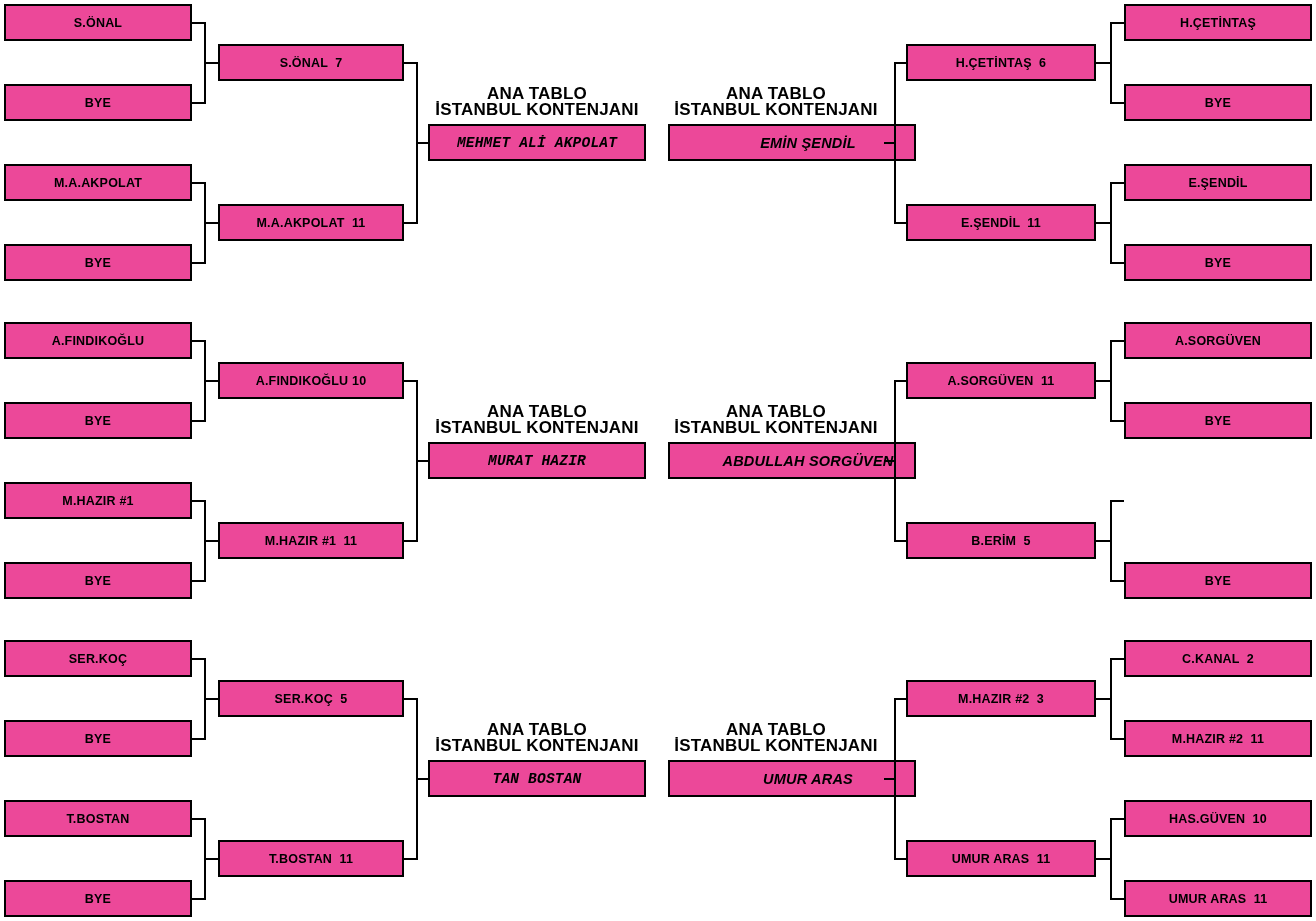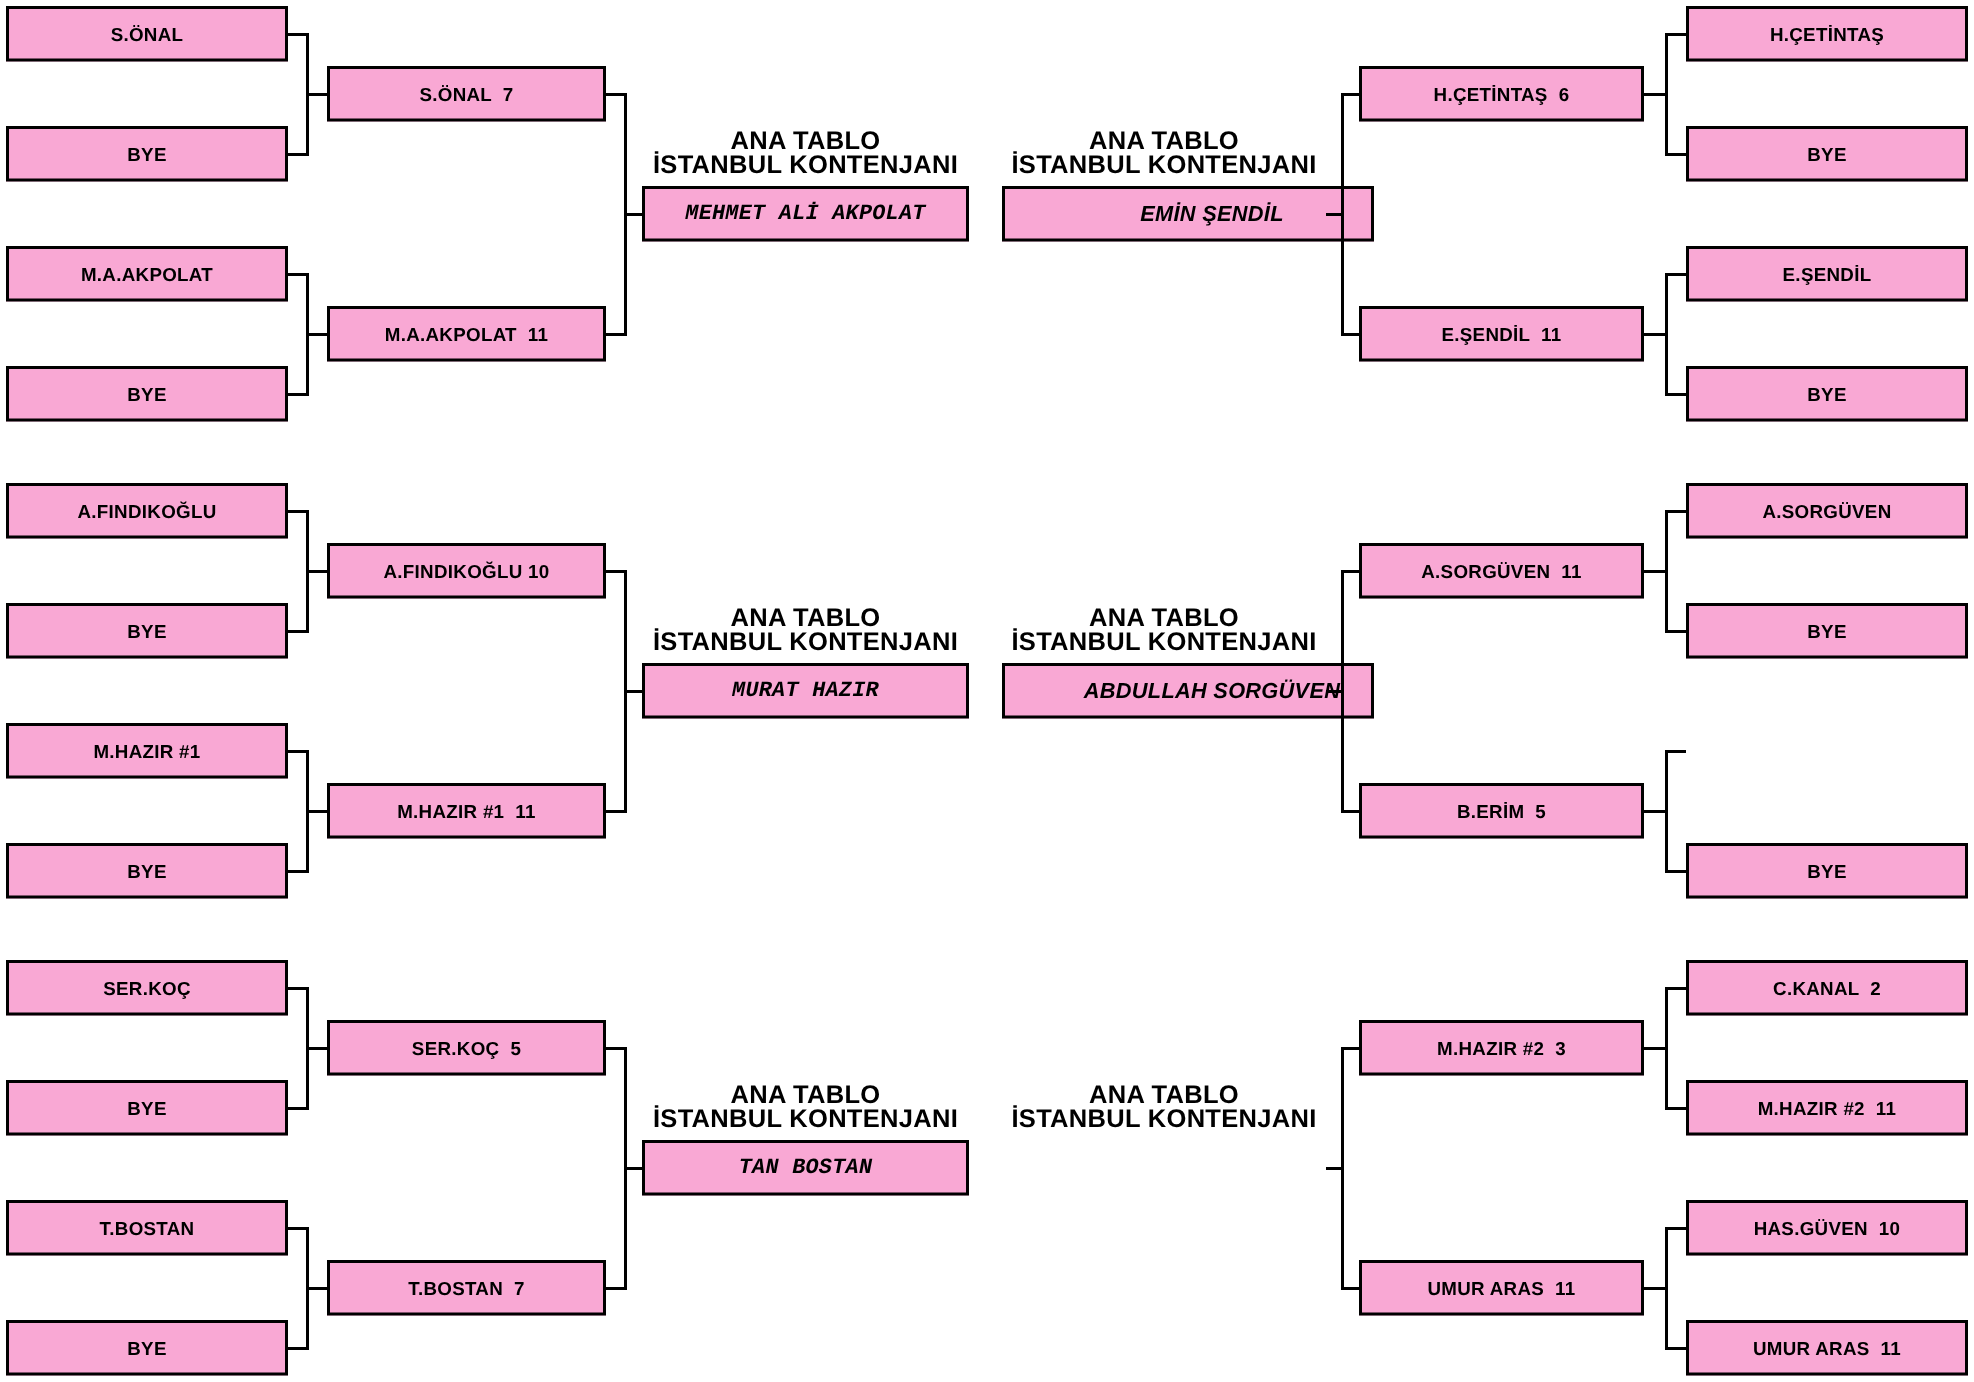--- a/index.html
+++ b/index.html
@@ -17,21 +17,21 @@
   }
   .bracket {
     position: absolute;
     width: 644px;
     height: 278px;
   }
   .box {
     position: absolute;
     height: 33px;
     border: 2px solid #000;
-    background: #f9a8d4;
+    background: #ec4899;
     display: flex;
     align-items: center;
     justify-content: center;
     font-weight: bold;
     font-size: 12.5px;
     white-space: pre;
     letter-spacing: 0.2px;
   }
   .winner {
     font-style: italic;
@@ -198,21 +198,21 @@
   <div class="line v ln11"></div>
   <div class="line h ln12"></div>
 </div>
 
 <div class="bracket bracket-left" style="left:4px;top:640px">
   <div class="box r1 p0">SER.KOÇ</div>
   <div class="box r1 p1">BYE</div>
   <div class="box r1 p2">T.BOSTAN</div>
   <div class="box r1 p3">BYE</div>
   <div class="box r2 q0">SER.KOÇ  5</div>
-  <div class="box r2 q1">T.BOSTAN  7</div>
+  <div class="box r2 q1">T.BOSTAN  11</div>
   <div class="label">
     <div>ANA TABLO</div>
     <div>İSTANBUL KONTENJANI</div>
   </div>
   <div class="box winner">TAN BOSTAN</div>
   <div class="line h ln1"></div>
   <div class="line h ln2"></div>
   <div class="line h ln3"></div>
   <div class="line h ln4"></div>
   <div class="line v ln5"></div>
@@ -229,20 +229,21 @@
   <div class="box r1 p0">C.KANAL  2</div>
   <div class="box r1 p1">M.HAZIR #2  11</div>
   <div class="box r1 p2">HAS.GÜVEN  10</div>
   <div class="box r1 p3">UMUR ARAS  11</div>
   <div class="box r2 q0">M.HAZIR #2  3</div>
   <div class="box r2 q1">UMUR ARAS  11</div>
   <div class="label">
     <div>ANA TABLO</div>
     <div>İSTANBUL KONTENJANI</div>
   </div>
+  <div class="box winner">UMUR ARAS</div>
   <div class="line h ln1"></div>
   <div class="line h ln2"></div>
   <div class="line h ln3"></div>
   <div class="line h ln4"></div>
   <div class="line v ln5"></div>
   <div class="line v ln6"></div>
   <div class="line h ln7"></div>
   <div class="line h ln8"></div>
   <div class="line h ln9"></div>
   <div class="line h ln10"></div>

